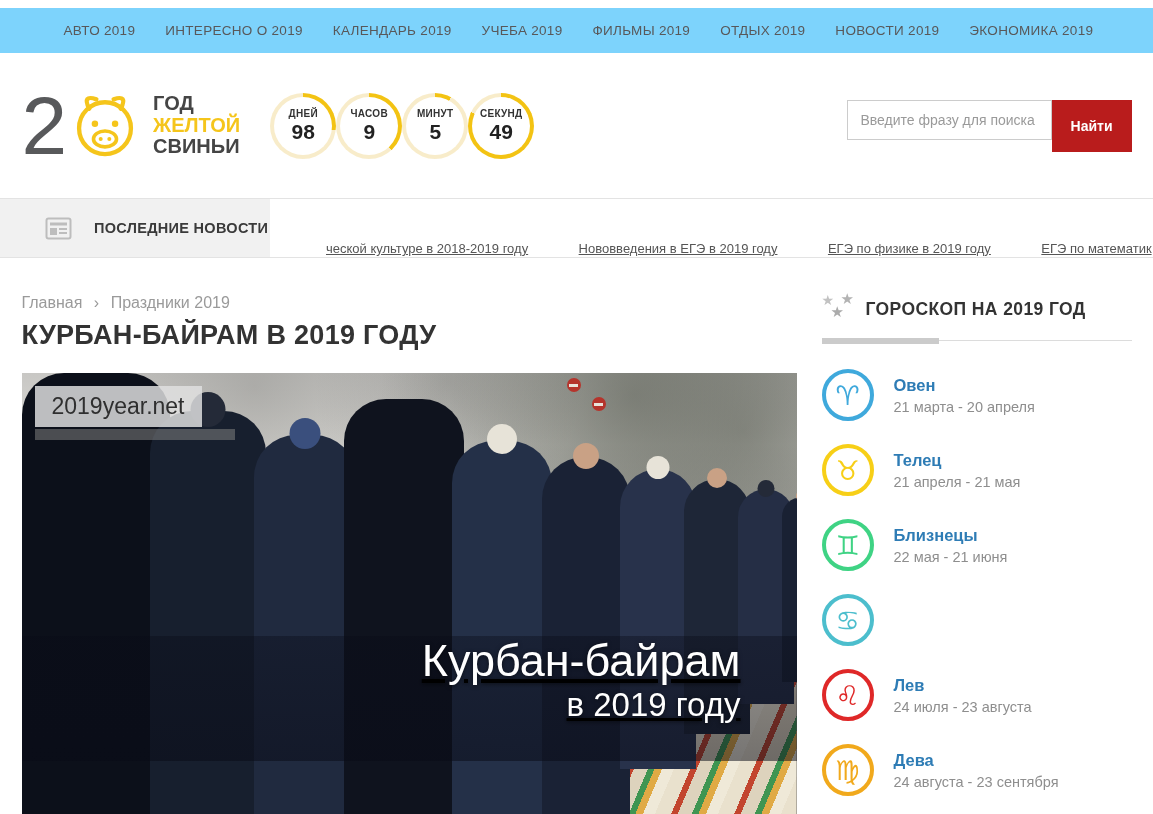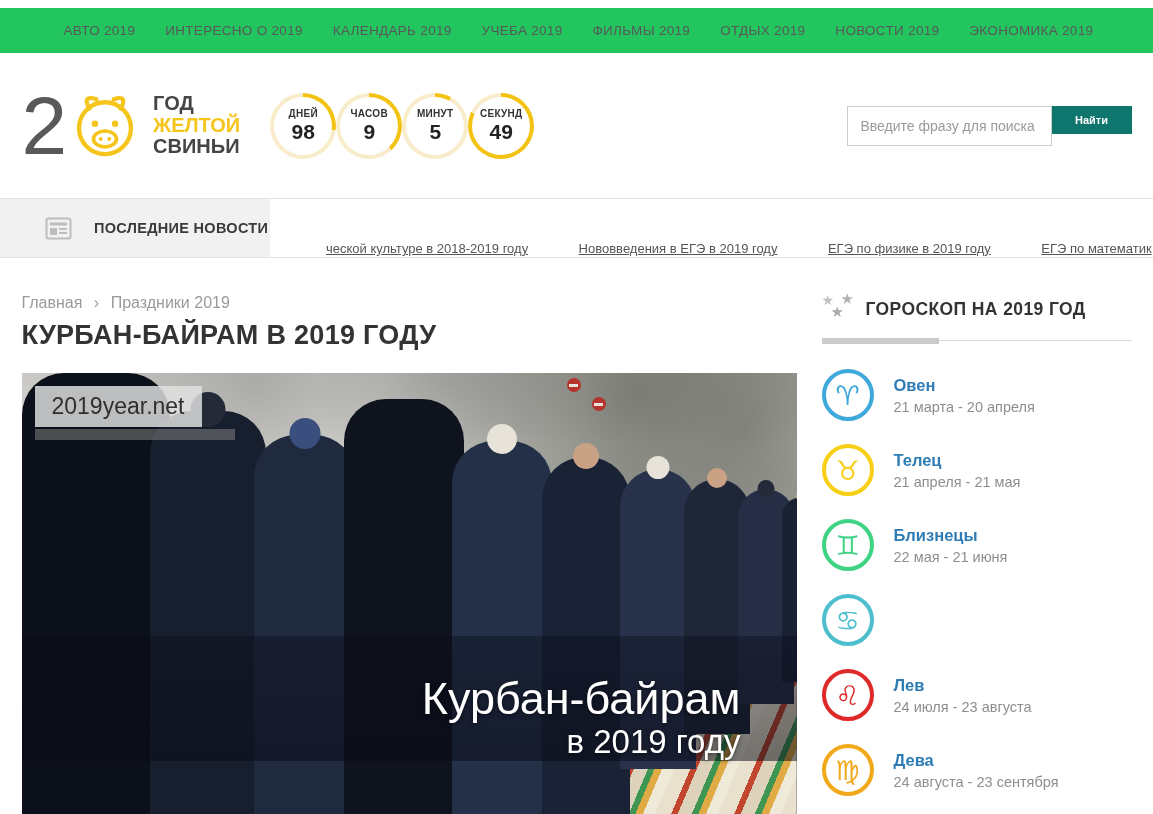--- a/index.html
+++ b/index.html
@@ -3,21 +3,21 @@
 <meta charset="utf-8">
 <style>
   * { margin:0; padding:0; box-sizing:border-box; }
   html,body { width:1153px; height:814px; overflow:hidden; background:#fff;
     font-family:"Liberation Sans", sans-serif; }
   a { text-decoration:none; color:inherit; cursor:pointer; }
 
   .container { width:1110px; margin:0 auto; }
 
   
-  .topnav-wrap { background:#22c55e; margin-top:8px; }
+  .topnav-wrap { background:#7dd3fc; margin-top:8px; }
   .topnav { display:flex; align-items:center; padding:15px 0 15px 42px; }
   .topnav a { font-size:13.5px; color:#58585a; letter-spacing:.3px; margin-right:30px; white-space:nowrap; }
 
   
   .header { height:145px; display:flex; align-items:center; }
   .logo { display:flex; align-items:center; cursor:pointer; }
   .logo-digit { font-size:82px; line-height:1; color:#58595b; }
   .logo-pig { width:72px; height:72px; margin:0 2px; }
   .logo-words { margin-left:10px; font-size:20px; font-weight:700; line-height:1.08; color:#454545; }
   .logo-words .yellow { color:#f5c51b; }
@@ -28,22 +28,22 @@
   .ring { width:66px; height:66px; border-radius:50%; position:relative; background:#f8ecca; }
   .ring-inner { position:absolute; inset:4px; background:#fff; border-radius:50%;
     display:flex; flex-direction:column; align-items:center; justify-content:center; }
   .ring-unit { font-size:10px; font-weight:700; color:#333; letter-spacing:.3px; }
   .ring-value { font-size:21px; font-weight:700; color:#222; margin-top:1px; }
 
   .search { margin-left:auto; display:flex; }
   .search input { width:205px; height:40px; border:1px solid #ccc; padding:0 13px; font-size:14px;
     color:#333; font-family:"Liberation Sans",sans-serif; outline:none; }
   .search input::placeholder { color:#9a9a9a; }
-  .search button { width:80px; height:28px; background:#0f766e; color:#fff; border:none;
-    font-size:11px; font-weight:700; font-family:"Liberation Sans",sans-serif; cursor:pointer; }
+  .search button { width:80px; height:52px; background:#b91c1c; color:#fff; border:none;
+    font-size:14px; font-weight:700; font-family:"Liberation Sans",sans-serif; cursor:pointer; }
 
   
   .ticker { border-top:1px solid #e3e3e3; border-bottom:1px solid #e3e3e3; height:60px;
     display:flex; align-items:flex-end; background:#fff;gap:32px; }
   .ticker-left { background:#f1f1f1; height:100%; width:270px; flex:none;
     display:flex; align-items:center; padding-left:45px; }
   .ticker-title { font-size:14.5px; font-weight:700; color:#3a3a3a; letter-spacing:.3px; margin-left:22px; }
   .ticker-links { flex:1; overflow:hidden; white-space:nowrap; padding-left:24px; }
   .ticker-links a { font-size:13px; color:#555; text-decoration:underline; margin-right:46px; }
 
@@ -71,21 +71,21 @@
     clip-path:polygon(0 100%, 16% 80%, 100% 24%, 100% 100%);
     background:repeating-linear-gradient(113deg,
       #e9e1cd 0 15px, #c2452e 15px 21px, #ddd3bd 21px 34px,
       #3f9552 34px 40px, #e0aa45 40px 47px, #efe9d8 47px 58px); }
   .person { position:absolute; border-radius:42px 42px 0 0; }
   .person .head { position:absolute; left:50%; transform:translateX(-50%); border-radius:50%; display:block; }
   .sign { position:absolute; width:14px; height:14px; border-radius:50%; background:#b5342c; }
   .sign::after { content:''; position:absolute; left:2.5px; top:5.5px; width:9px; height:3px; background:#e8e2da; }
   .overlay { position:absolute; left:0; right:0; top:59%; height:28%;
     background:linear-gradient(180deg, rgba(8,10,22,.38), rgba(8,10,22,.52));
-    display:flex; flex-direction:column; justify-content:flex-end; align-items:flex-end; padding-right:56px; }
+    display:flex; flex-direction:column; justify-content:flex-start; align-items:flex-end; padding-right:56px;text-decoration:underline; }
   .cap1 { color:#fff; font-size:45px; line-height:1.1; text-shadow:0 1px 4px rgba(0,0,0,.55); }
   .cap2 { color:#fff; font-size:33px; line-height:1.15; text-shadow:0 1px 4px rgba(0,0,0,.55); }
   .wm { position:absolute; top:13px; left:13px; }
   .wm-box { display:inline-block; background:rgba(224,224,224,.84); color:#2f2f2f;
     font-size:23px; padding:7px 17px; }
   .wm-bar { width:200px; height:11px; background:rgba(128,128,128,.55); margin-top:2px; }
 
   
   .sb-head { display:flex; align-items:center; padding-bottom:16px; }
   .stars { position:relative; width:36px; height:30px; flex:none; }

